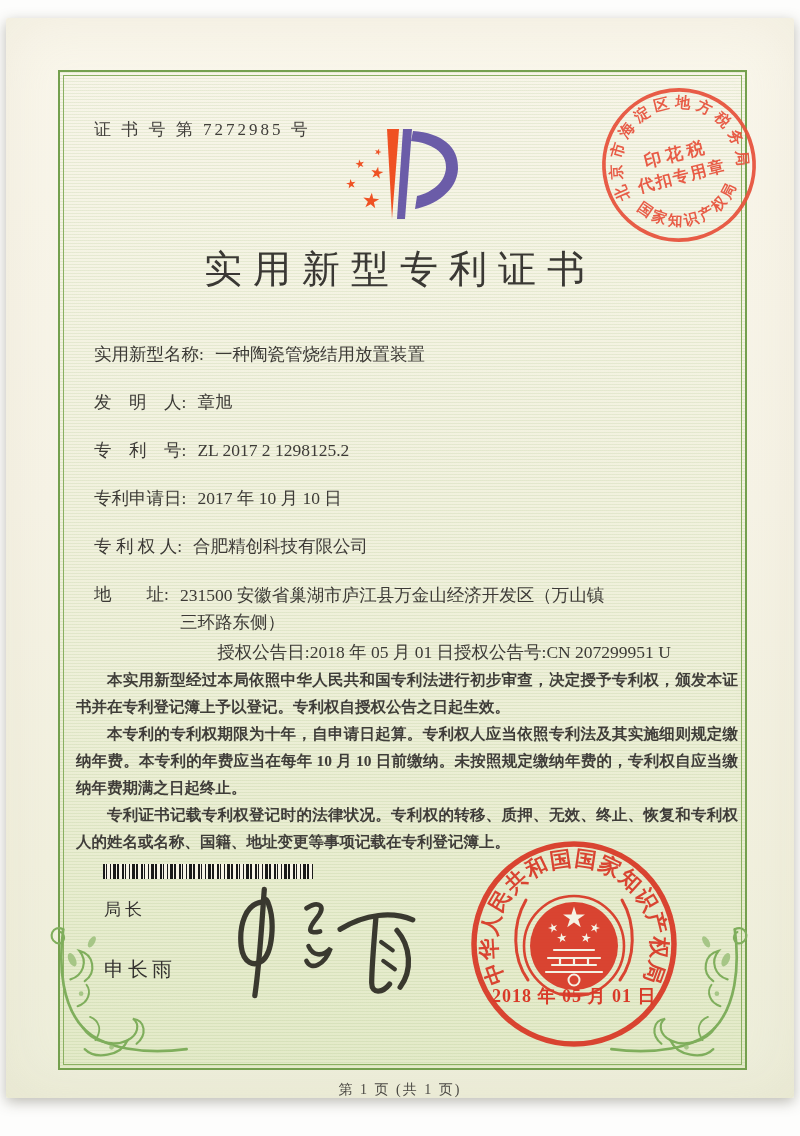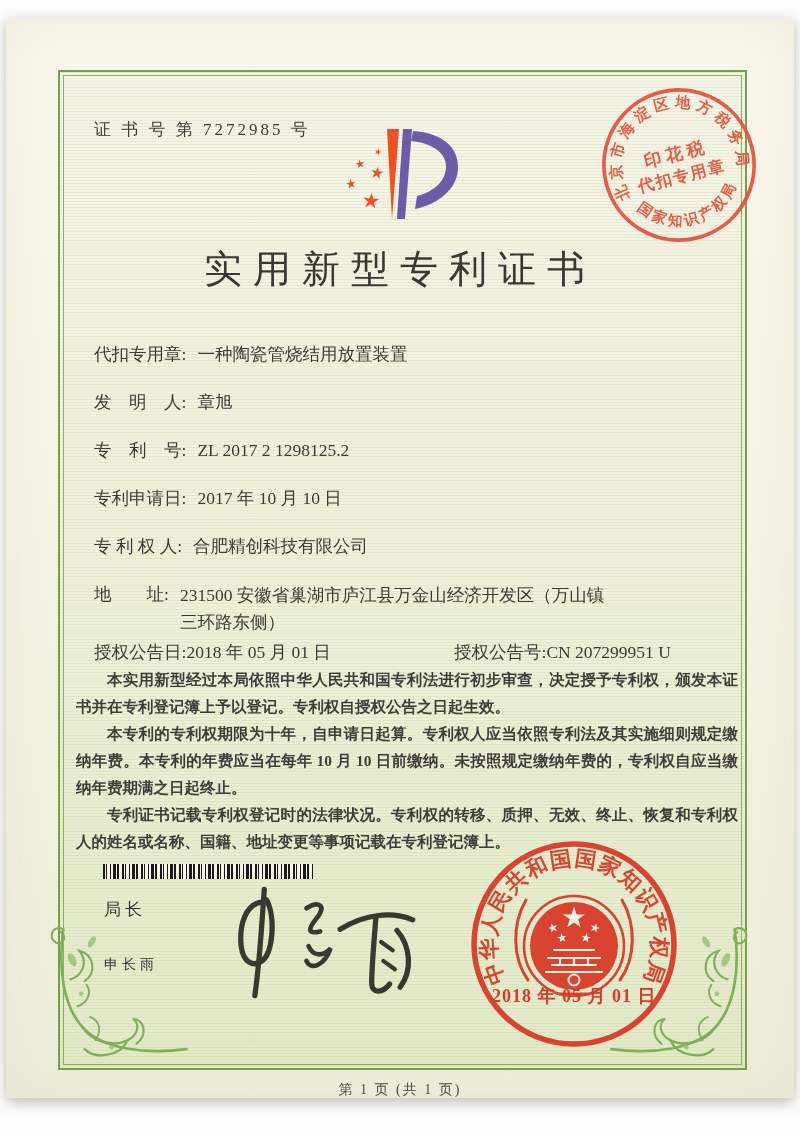--- a/index.html
+++ b/index.html
@@ -33,36 +33,36 @@
   }
   .tax-stamp{
     position:absolute;left:589px;top:63px;width:168px;height:168px;
     transform:rotate(-14deg);opacity:.92;
   }
   .fields{position:absolute;left:88px;top:324px;width:618px;font-size:17.5px;line-height:25px;color:#3c3a36;}
   .field{margin-bottom:23px;white-space:nowrap;}
   .field .value{margin-left:11px;}
   .field-addr{display:flex;margin-bottom:4px;white-space:normal;}
   .field-addr .addr-val{margin-left:11px;line-height:27px;}
-  .grant-row{display:flex;white-space:nowrap;}
+  .grant-row{display:flex;white-space:nowrap;text-align:right;}
   .grant-left{width:360px;}
   .body-text{
     position:absolute;left:70px;top:648px;width:662px;
     font-size:15.5px;line-height:27px;text-align:justify;color:#3f3d39;
   }
   .body-text p{margin:0;text-indent:2em;font-weight:bold;}
   .barcode{
     position:absolute;left:97px;top:846px;width:210px;height:15px;
     background:repeating-linear-gradient(90deg,
       #191919 0 2px,#f6f3e6 2px 3px,#191919 3px 4px,#f6f3e6 4px 7px,
       #191919 7px 8px,#f6f3e6 8px 10px,#191919 10px 13px,#f6f3e6 13px 14px,
       #191919 14px 16px,#f6f3e6 16px 19px);
   }
   .director-title{position:absolute;left:98px;top:880px;font-size:17px;letter-spacing:4px;color:#353330;}
-  .director-name{position:absolute;left:98px;top:938px;font-size:14px;letter-spacing:4px;color:#353330;}
+  .director-name{position:absolute;left:98px;top:938px;font-size:20px;letter-spacing:4px;color:#353330;}
   .signature{position:absolute;left:212px;top:864px;width:200px;height:122px;}
   .seal{position:absolute;left:462px;top:820px;width:212px;height:212px;opacity:.94;}
   .seal-date{position:absolute;left:486px;top:966px;font-size:18px;letter-spacing:1px;color:#d93a28;z-index:4;font-weight:600;}
   .page-footer{position:absolute;left:0;top:1020px;width:100%;text-align:center;font-size:14px;letter-spacing:2px;color:#4a4843;margin-top:43px;}
   .ornament{position:absolute;width:152px;height:162px;z-index:4;}
   .ornament.bl{left:34px;top:892px;}
   .ornament.br{right:36px;top:892px;transform:scaleX(-1);}
   .hidden-defs{position:absolute;width:0;height:0;}
 </style>
 </head>
@@ -147,21 +147,21 @@
       </text>
       <text font-size="13" letter-spacing="2.5" fill="#e7503a" font-weight="600">
         <textPath href="#taxBottom" startOffset="50%" text-anchor="middle">国家知识产权局</textPath>
       </text>
       <text x="75" y="70" text-anchor="middle" font-size="15.5" letter-spacing="4" fill="#e7503a" font-weight="700">印花税</text>
       <text x="75" y="90" text-anchor="middle" font-size="14.5" letter-spacing="1.5" fill="#e7503a" font-weight="700">代扣专用章</text>
     </svg>
 
     <div class="fields">
       <div class="field">
-        <span class="label">代扣专用章:</span><span class="value">一种陶瓷管烧结用放置装置</span>
+        <span class="label">实用新型名称:</span><span class="value">一种陶瓷管烧结用放置装置</span>
       </div>
       <div class="field">
         <span class="label">发　明　人:</span><span class="value">章旭</span>
       </div>
       <div class="field">
         <span class="label">专　利　号:</span><span class="value">ZL 2017 2 1298125.2</span>
       </div>
       <div class="field">
         <span class="label">专利申请日:</span><span class="value">2017 年 10 月 10 日</span>
       </div>

